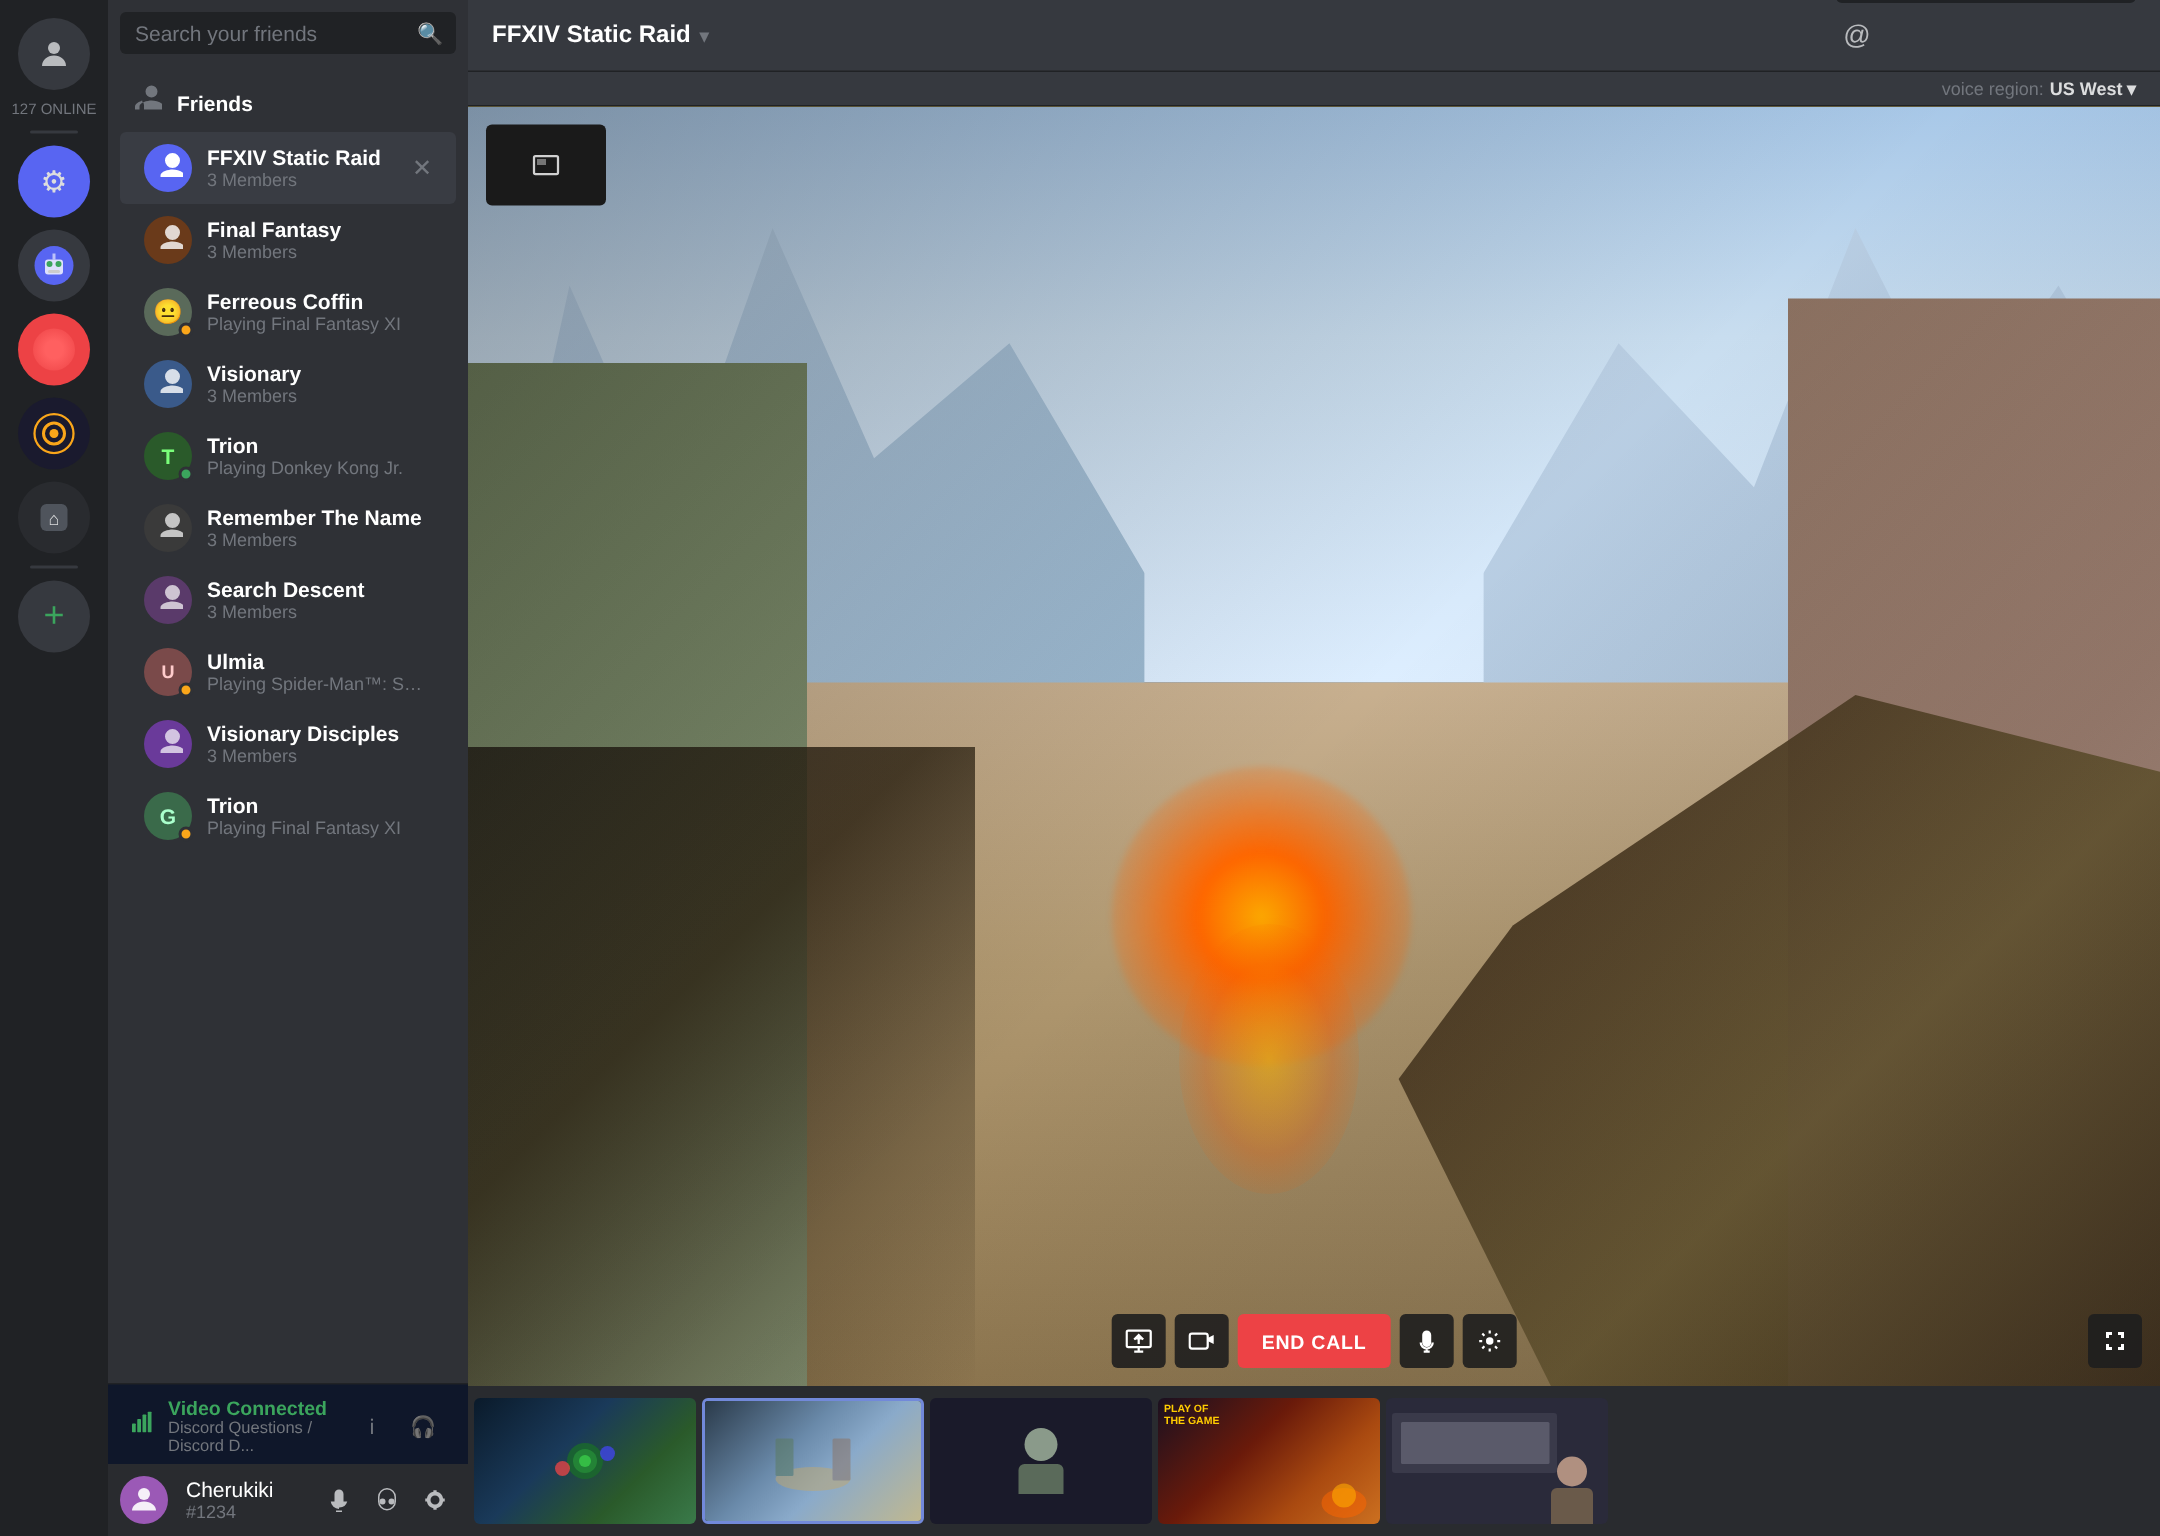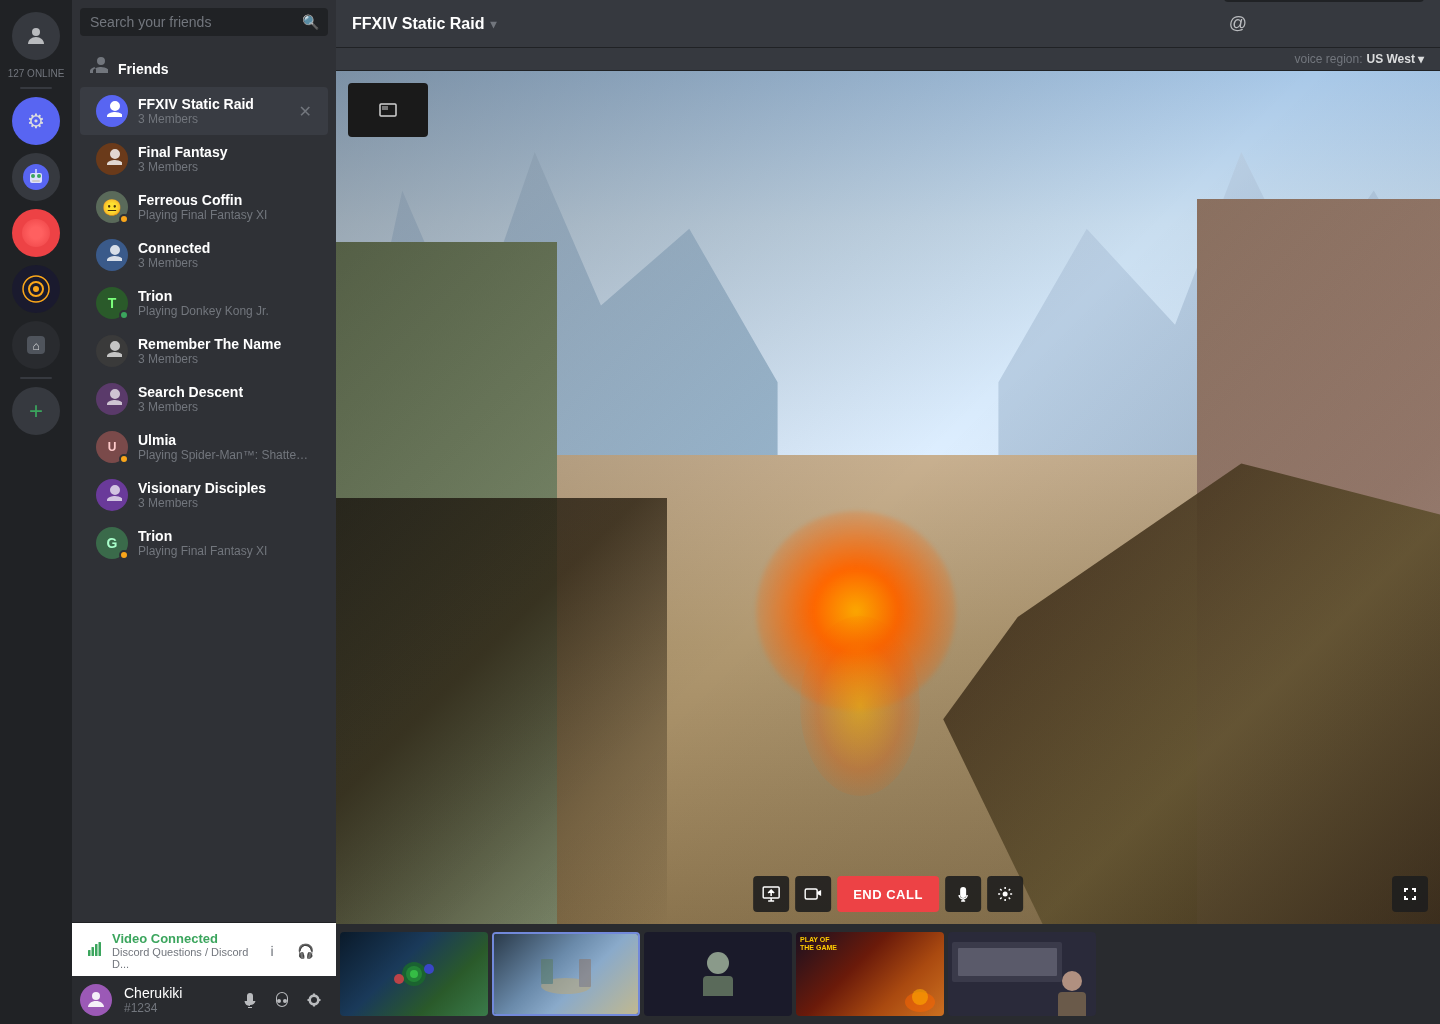--- a/index.html
+++ b/index.html
@@ -30,21 +30,21 @@
       overflow: hidden;
       position: relative;
       transition: border-radius 0.15s;
     }
     .server-icon.active { border-radius: 16px; }
     .server-icon.add { background: #36393f; color: #3ba55d; font-size: 24px; }
     .server-divider { width: 32px; height: 2px; background: #36393f; border-radius: 1px; flex-shrink: 0; }
 
     
     .friends-panel {
-      width: 264px;
+      width: 240px;
       background: #2f3136;
       display: flex;
       flex-direction: column;
       flex-shrink: 0;
       justify-content: flex-end;
     }
     .friends-search {
       padding: 8px 8px;
       background: #2f3136;
     }
@@ -162,21 +162,21 @@
     .user-controls { display: flex; gap: 4px; }
     .ctrl-btn {
       background: none; border: none; color: #b9bbbe; cursor: pointer;
       width: 28px; height: 28px; border-radius: 4px;
       display: flex; align-items: center; justify-content: center;
       font-size: 16px;
     }
 
     
     .voice-status {
-      background: #ffffff;
+      background: #0f172a;
       padding: 8px 16px 4px;
       border-top: 1px solid #202225;
     }
     .voice-status-top { display: flex; align-items: center; gap: 6px; margin-bottom: 2px; }
     .voice-status-label { font-size: 13px; font-weight: 700; color: #3ba55d; }
     .voice-status-sub { font-size: 11px; color: #72767d; }
     .voice-status-controls { display: flex; justify-content: flex-end; gap: 6px; }
     .voice-ctrl-btn {
       background: none; border: none; color: #72767d; cursor: pointer;
       width: 28px; height: 28px; display: flex; align-items: center; justify-content: center; font-size: 14px; border-radius: 4px;
@@ -543,21 +543,21 @@
 
     <div class="dm-item">
       <div class="dm-avatar">
         <div class="dm-avatar-inner" style="background:#3a5a8a;">
           <svg width="20" height="20" viewBox="0 0 20 20" fill="#fff" opacity="0.8">
             <path d="M13 11c-2.67 0-8 1.34-8 4v1h16v-1c0-2.66-5.33-4-8-4zm-5-6a5 5 0 1010 0A5 5 0 008 5z"></path>
           </svg>
         </div>
       </div>
       <div class="dm-info">
-        <div class="dm-name">Connected</div>
+        <div class="dm-name">Visionary</div>
         <div class="dm-sub">3 Members</div>
       </div>
 
     </div>
 
     <div class="dm-item">
       <div class="dm-avatar">
         <div class="dm-avatar-inner" style="background:#2a5a2a;">
           <span style="font-size:14px; color:#7aff7a; font-weight:bold;">T</span>
         </div>

